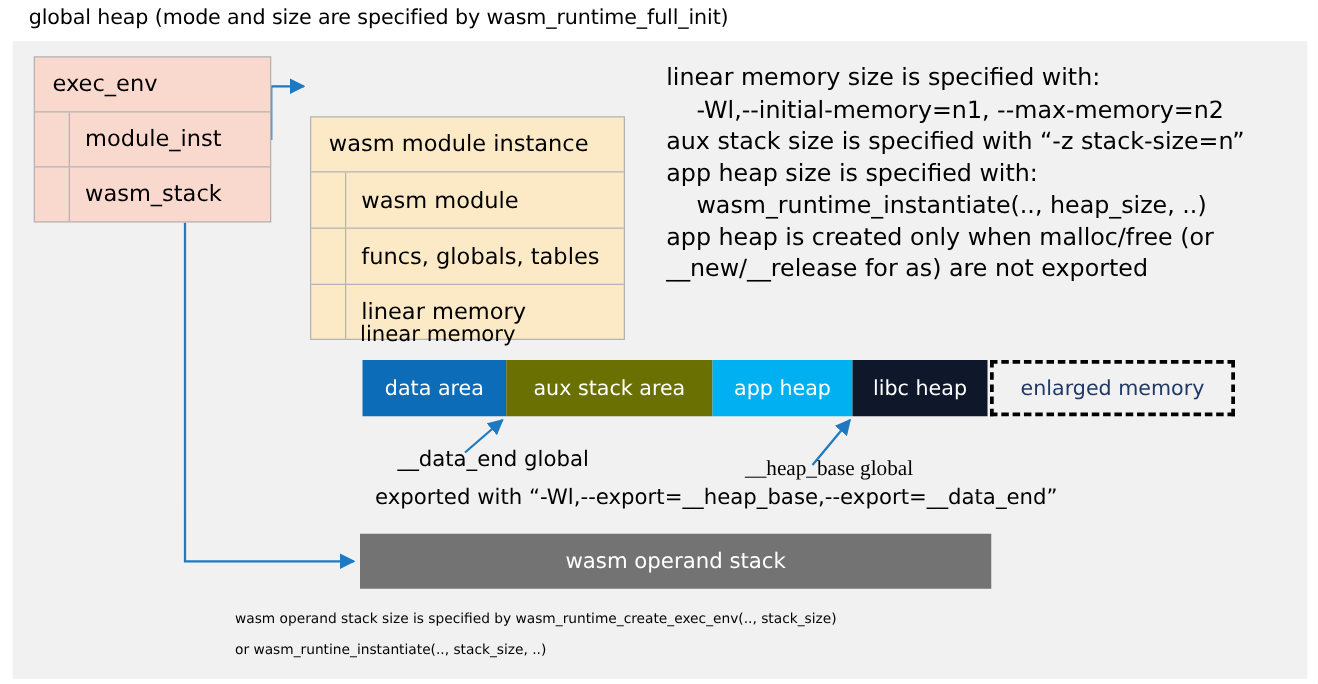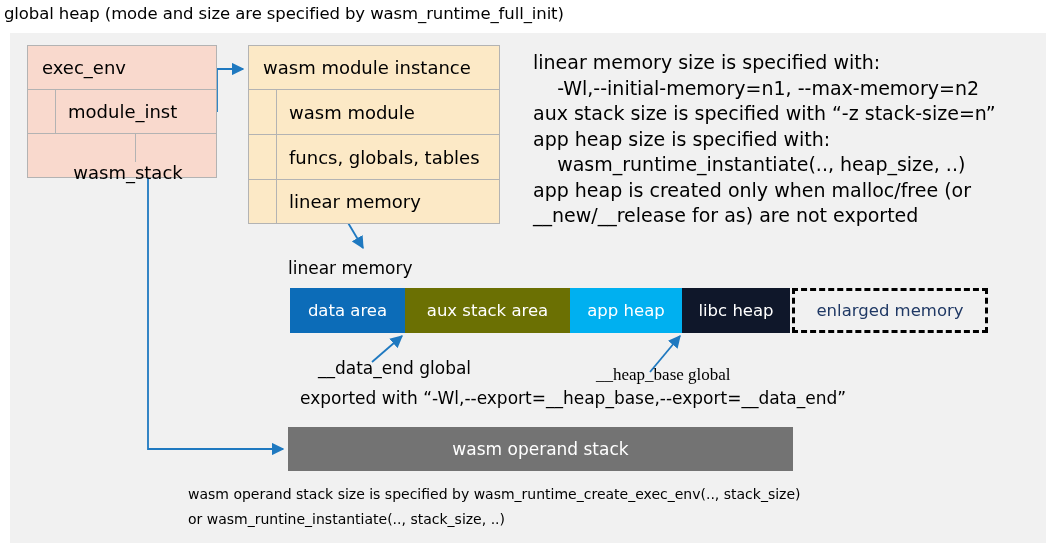--- a/index.html
+++ b/index.html
@@ -17,21 +17,21 @@
   #root {
     position: absolute;
     left: 0; top: 0;
     width: 1054px;
     height: 547px;
   }
   .abs { position: absolute; }
 
   
   #title {
-    left: 4px;
+    left: 23px;
     top: 4px;
     font-size: 16.5px;
     color: #000000;
     white-space: nowrap;
     letter-spacing: -0.1px;
   }
 
   
   #panel {
     left: 10px;
@@ -70,21 +70,21 @@
     width: 28px;
     flex: 0 0 28px;
     height: 100%;
     border-right: 1px solid #b3b3b3;
   }
   .row-text { padding-left: 12px; }
 
   
   #exec-env { left: 27px; top: 45px; width: 190px; height: 133px; background: #f9d9cd; }
   #exec-env .row { border-bottom: 1px solid #b3b3b3; }
-  #exec-env .row:last-child { border-bottom: none; flex-direction: column; }
+  #exec-env .row:last-child { border-bottom: none; }
 
   
   #wasm-inst { left: 248px; top: 45px; width: 252px; height: 179px; background: #fce9c6; }
   #wasm-inst .row { border-bottom: 1px solid #b3b3b3; }
   #wasm-inst .row:last-child { border-bottom: none; }
 
   
   #note-right {
     left: 533px;
     top: 50px;
@@ -148,21 +148,21 @@
     font-size: 17px;
     color: #ffffff;
     white-space: nowrap;
   }
 
   
   #note-bottom {
     left: 188px;
     top: 482px;
     width: 850px;
-    font-size: 14px;
+    font-size: 11px;
     line-height: 25px;
     color: #000000;
     white-space: pre;
   }
 </style>
 </head>
 <body>
 
 <div id="root">
 
@@ -193,21 +193,21 @@
     <div class="row" style="height:44px;">
       <div class="indent-col"></div>
       <div class="row-text">module_inst</div>
     </div>
     <div class="row" style="height:43px;">
       <div class="indent-col"></div>
       <div class="row-text">wasm_stack</div>
     </div>
   </div>
 
-  <div id="wasm-inst" class="abs structbox" style="background: rgb(252, 233, 198);">
+  <div id="wasm-inst" class="abs structbox" style="background: rgb(252, 233, 198); margin-top: 48px;">
     <div class="row hdr-row" style="height:44px;">wasm module instance</div>
     <div class="row" style="height:45px;">
       <div class="indent-col"></div>
       <div class="row-text">wasm module</div>
     </div>
     <div class="row" style="height:45px;">
       <div class="indent-col"></div>
       <div class="row-text">funcs, globals, tables</div>
     </div>
     <div class="row" style="height:43px;">

